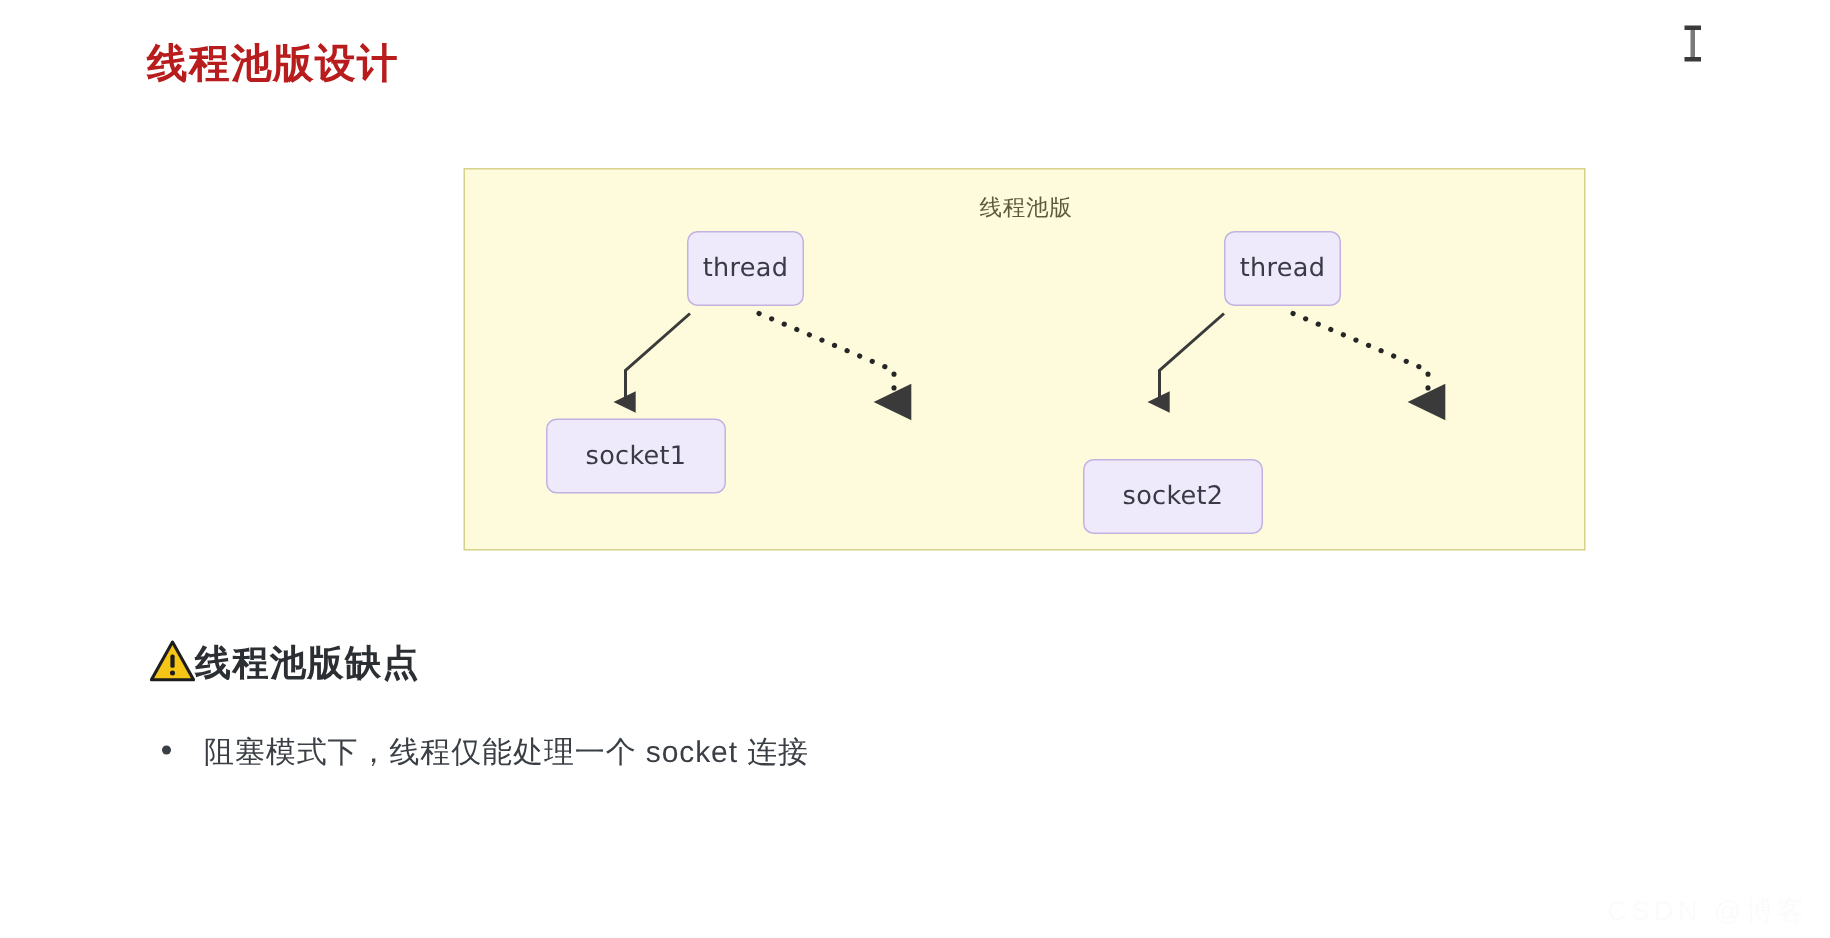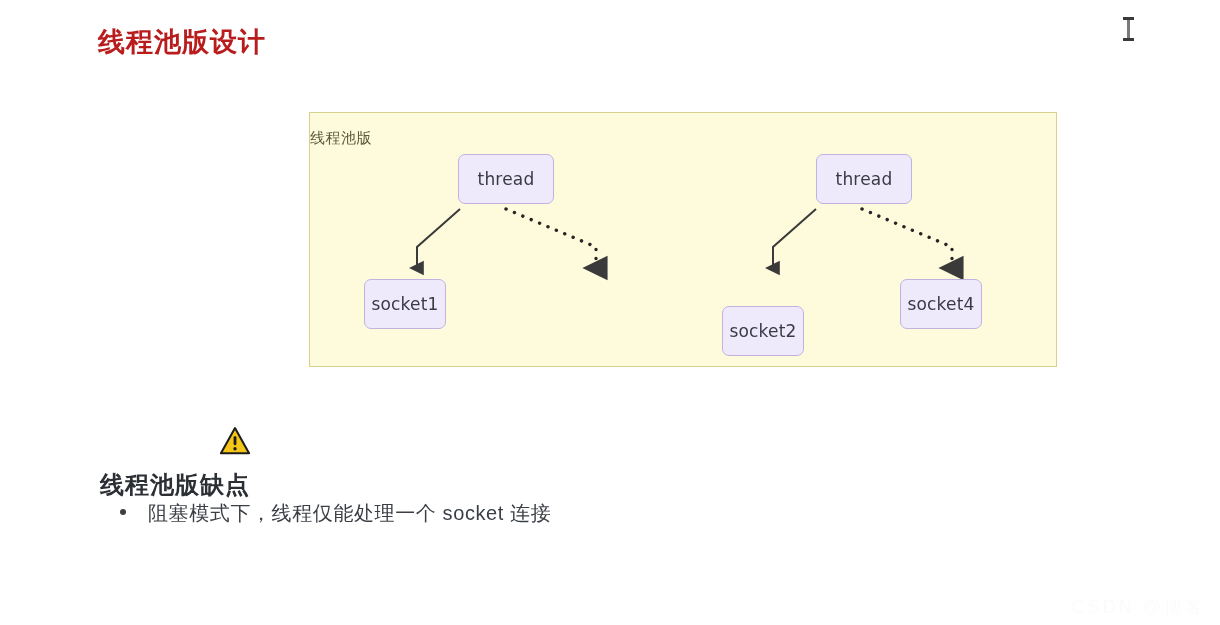--- a/index.html
+++ b/index.html
@@ -50,20 +50,21 @@
     top: 0;
     width: 748px;
     height: 255px;
     display: block;
   }
   .diagram-caption {
     position: absolute;
     left: 0;
     top: 0;
     width: 748px;
+    text-align: center;
     padding-top: 16px;
     font-size: 15px;
     color: #5c5a3c;
     letter-spacing: 0.5px;
     pointer-events: none;
   }
 
   
   .node {
     position: absolute;
@@ -72,52 +73,50 @@
     border: 1.6px solid #c3b2e0;
     border-radius: 7px;
     display: flex;
     align-items: center;
     justify-content: center;
     font-size: 17px;
     color: #3a3a46;
     font-family: "DejaVu Sans", "Liberation Sans", sans-serif;
     letter-spacing: 0.2px;
   }
-  .node.thread { width: 96px; height: 50px; }
-  .node.socket { width: 82px; height: 50px; }
+  .node.thread { width: 78px; height: 50px; }
+  .node.socket { width: 120px; height: 50px; }
 
   
   .warn-heading {
     position: absolute;
     left: 100px;
     top: 426px;
     display: flex;
-    align-items: flex-end;
-    gap: 13px;
-    flex-direction: column;
+    align-items: flex-start;
   }
   .warn-icon {
     width: 30px;
     height: 30px;
     display: block;
   }
   .warn-heading-text {
     font-size: 24px;
     font-weight: bold;
     color: #2b2f33;
     letter-spacing: 1px;
     white-space: nowrap;
   }
 
   
   .bullets {
     position: absolute;
     left: 108px;
     top: 488px;
-    margin: 12px;
+    margin: 0;
     padding: 0;
     list-style: none;
   }
   .bullets li {
     display: flex;
     align-items: baseline;
     font-size: 20px;
     color: #3a3f45;
     letter-spacing: 0.6px;
     margin-bottom: 21px;
@@ -184,21 +183,20 @@
 
     <div class="node thread" style="left:148px; top:41px;">thread</div>
 
     <div class="node thread" style="left:506px; top:41px;">thread</div>
 
     <div class="node socket" style="left:54px; top:166px;">socket1</div>
 
 
     <div class="node socket" style="left:412px; top:166px;margin-top:27px;">socket2</div>
 
-    <div class="node socket" style="left:590px; top:166px;">socket4</div>
   </div>
 
   <div class="warn-heading">
     <svg class="warn-icon" viewBox="0 0 32 32">
       <path d="M16 2.2 L31 29 L1 29 Z" fill="#f5c518" stroke="#1d1d1d" stroke-width="2.2" stroke-linejoin="round"></path>
       <rect x="14.5" y="11" width="3" height="9.5" rx="1.2" fill="#1d1d1d"></rect>
       <circle cx="16" cy="24.2" r="1.8" fill="#1d1d1d"></circle>
     </svg>
     <span class="warn-heading-text">线程池版缺点</span>
   </div>

